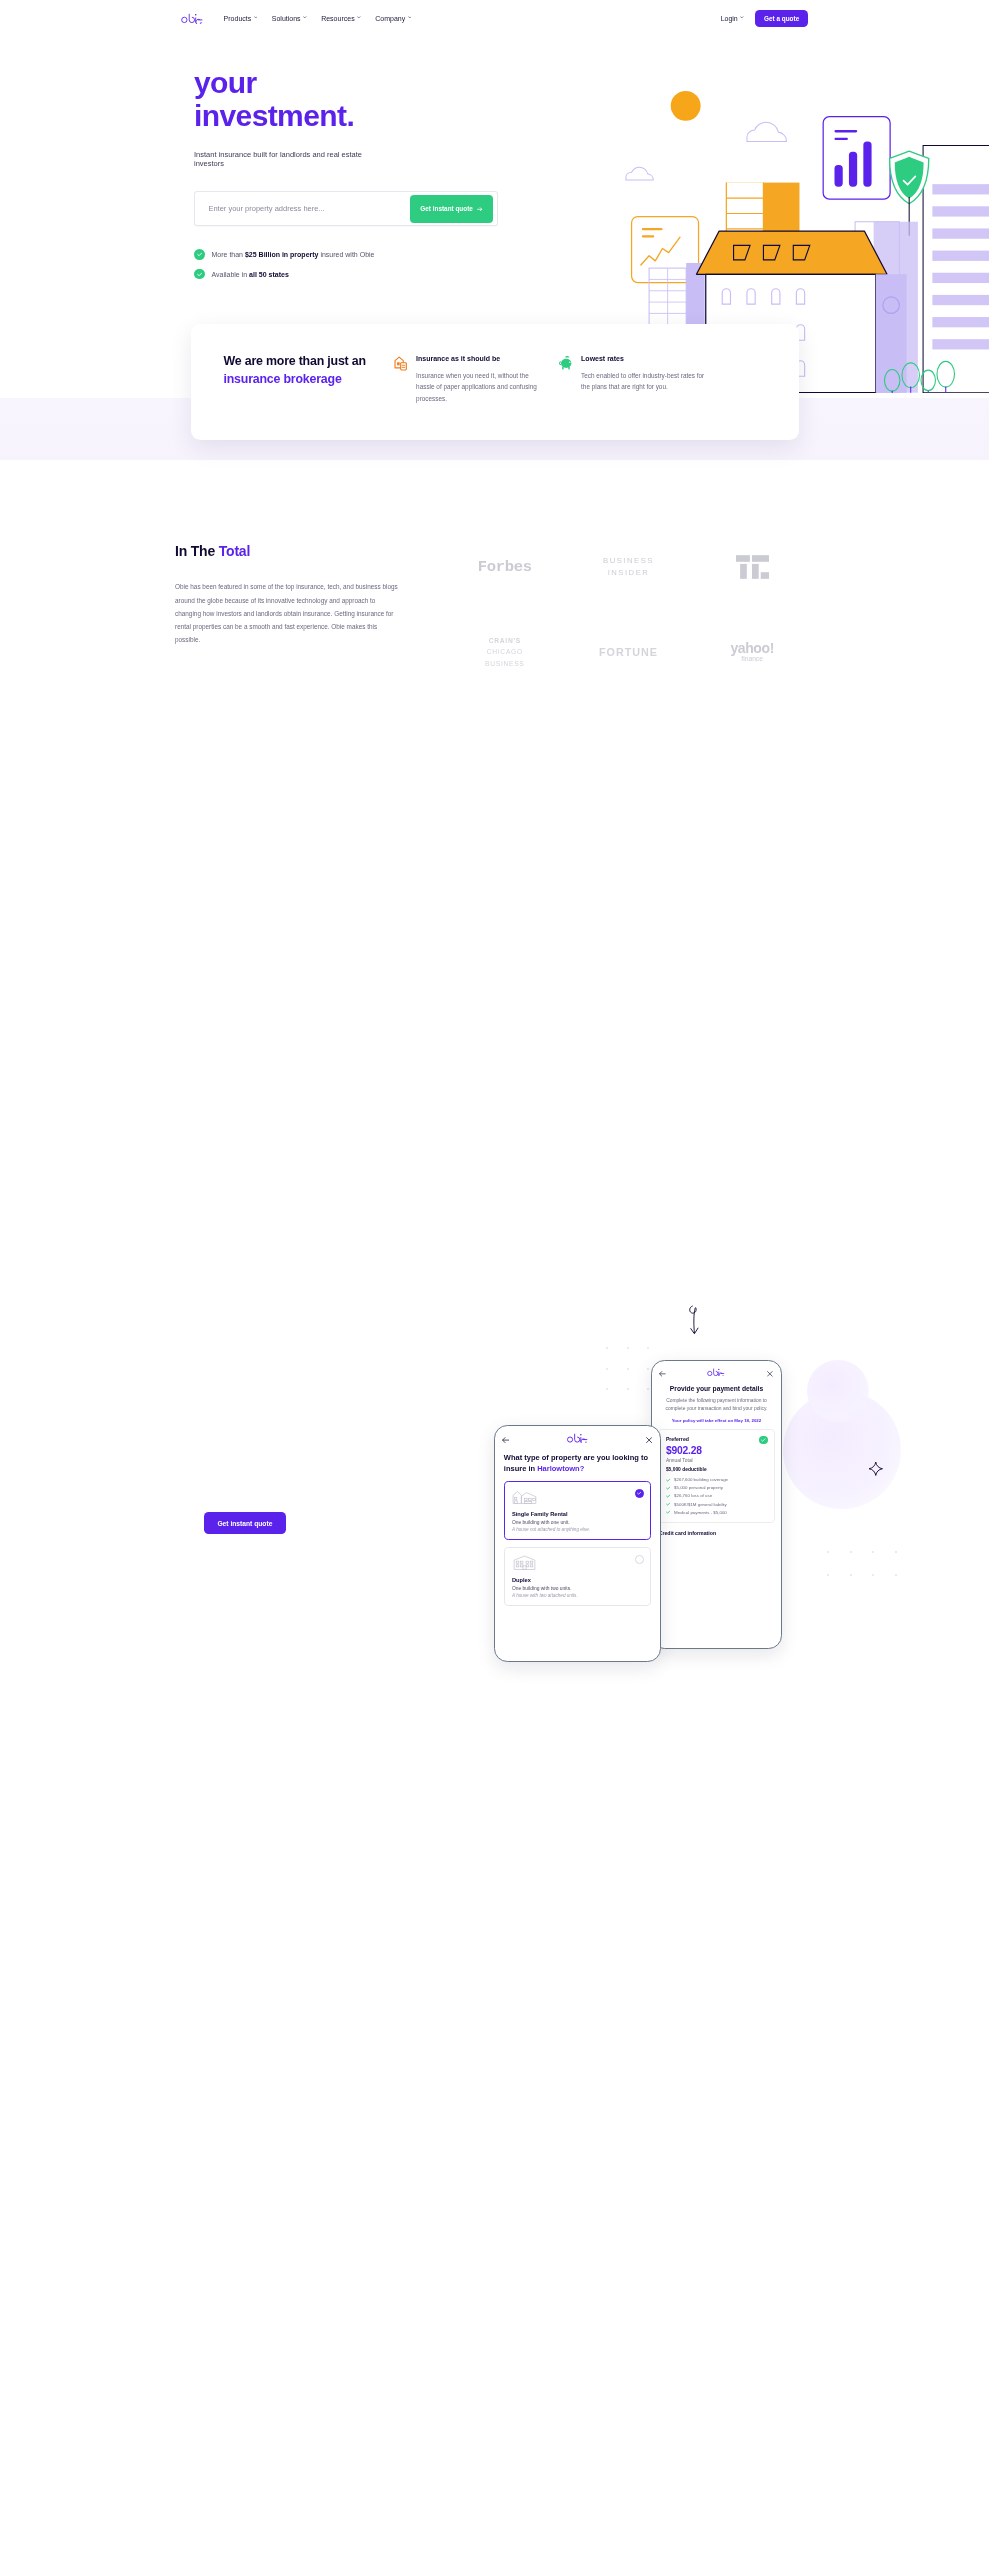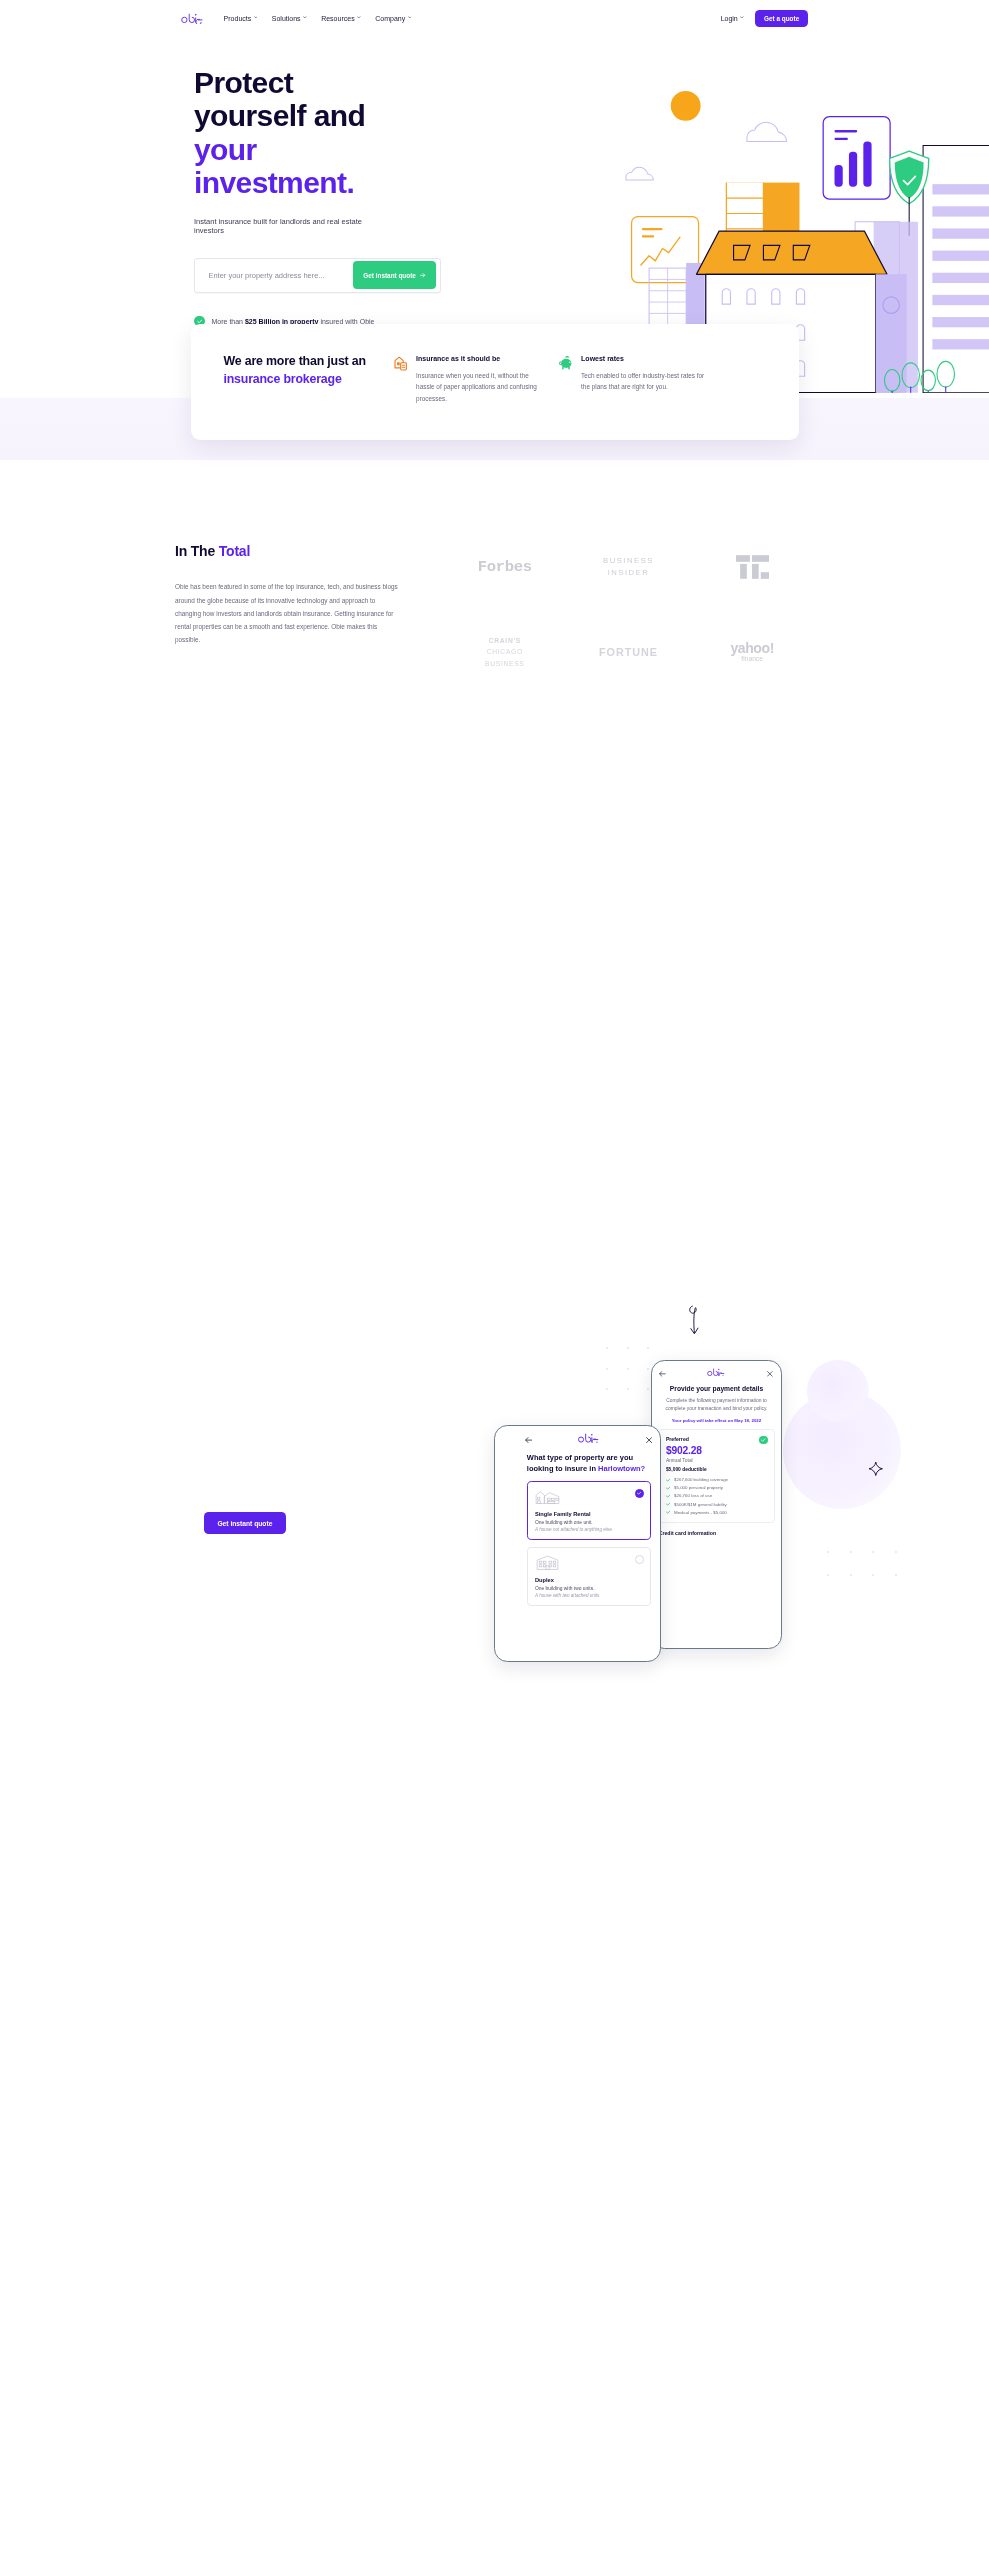--- a/index.html
+++ b/index.html
@@ -37,21 +37,21 @@
     white-space: nowrap;
   }
 
   
   .hero { position: relative; width: 989px; height: 355px; }
   .hero-inner { position: relative; z-index: 5; padding: 29px 0 0 194px; width: 392px; }
   .hero-h1 { font-size: 30px; line-height: 1.11; font-weight: 700; letter-spacing: -0.6px; color: #100a33; }
   .hero-h1 .accent { color: #5b22ec; display: block; }
   .hero-sub { margin-top: 17.5px; font-size: 7.5px; color: #3c3c55; font-weight: 400; }
   .hero-form {
-    margin-top: 23px; width: 247px; height: 35px;
+    margin-top: 23px; width: 304px; height: 35px;
     border: 0.5px solid #e6e6ed; border-radius: 3px; background: #fff;
     display: flex; align-items: center; padding: 3.6px 4.1px 3.6px 13.4px;
     box-shadow: 0 0.5px 1px rgba(16,10,51,.03);
   }
   .hero-form input {
     flex: 1; border: none; outline: none; font-size: 7.5px;
     font-family: "Liberation Sans", sans-serif; color: #1b1b3a; background: transparent;
   }
   .hero-form input::placeholder { color: #8b8b9c; }
   .btn-green {
@@ -118,21 +118,21 @@
 
   .phone {
     position: absolute;
     background: #fff; border: 1px solid #6a7a88; border-radius: 13.4px;
     overflow: hidden;
   }
   .phone-top { display: flex; align-items: center; justify-content: space-between; padding: 7.2px 7.2px 3.1px 7.2px; }
   .ph-icon { width: 6.7px; height: 6.7px; }
 
   
-  #phone-left { left: 494px; top: 1425px; width: 167px; height: 237px; box-shadow: 0 5.2px 18.5px rgba(16,10,51,.10); z-index: 12; padding-left: 23px; }
+  #phone-left { left: 494px; top: 1425px; width: 167px; height: 237px; box-shadow: 0 5.2px 18.5px rgba(16,10,51,.10); z-index: 12; }
   .pl-q { padding: 5.2px 8.8px 0 8.8px; font-size: 7.5px; font-weight: 700; line-height: 1.4; color: #100a33; }
   .pl-q .accent { color: #5b22ec; }
   .opt {
     margin: 7.2px 8.8px 0 8.8px; border: 0.5px solid #e6e6ed; border-radius: 4.6px;
     padding: 6.7px 7.2px 7.2px 7.2px; position: relative; background: #fff;
   }
   .opt.sel { border: 0.8px solid #5b22ec; }
   .opt-name { font-size: 5.7px; font-weight: 700; color: #100a33; margin-top: 4.6px; }
   .opt-d1 { font-size: 4.9px; color: #4b4b60; margin-top: 2.6px; }
   .opt-d2 { font-size: 4.6px; color: #9a9aad; font-style: italic; margin-top: 2.1px; }
@@ -337,21 +337,20 @@
         <ellipse cx="716" cy="594" rx="17" ry="25"></ellipse>
       </g>
       <g stroke="#5b22ec" stroke-width="2">
           <path d="M-6 620v10M26 626v6M612 626v6M648 618v12M682 626v6M716 618v12"></path>
         </g>
     </svg>
   </div>
 
   <div class="hero-inner">
     <h1 class="hero-h1">
-      <span>Protect yourself and</span>
       <span class="accent">your investment.</span>
     </h1>
     <div class="hero-sub">Instant insurance built for landlords and real estate investors</div>
 
     <div class="hero-form">
       <input type="text" placeholder="Enter your property address here..." style="">
       <button class="btn-green">
         <span>Get instant quote</span>
         <span><svg width="5.7" height="4.6" viewBox="0 0 11 9">
               <path d="M1 4.5h8M6 1.2l3.3 3.3L6 7.8" stroke="#fff" stroke-width="1.5" fill="none" stroke-linecap="round" stroke-linejoin="round"></path>

